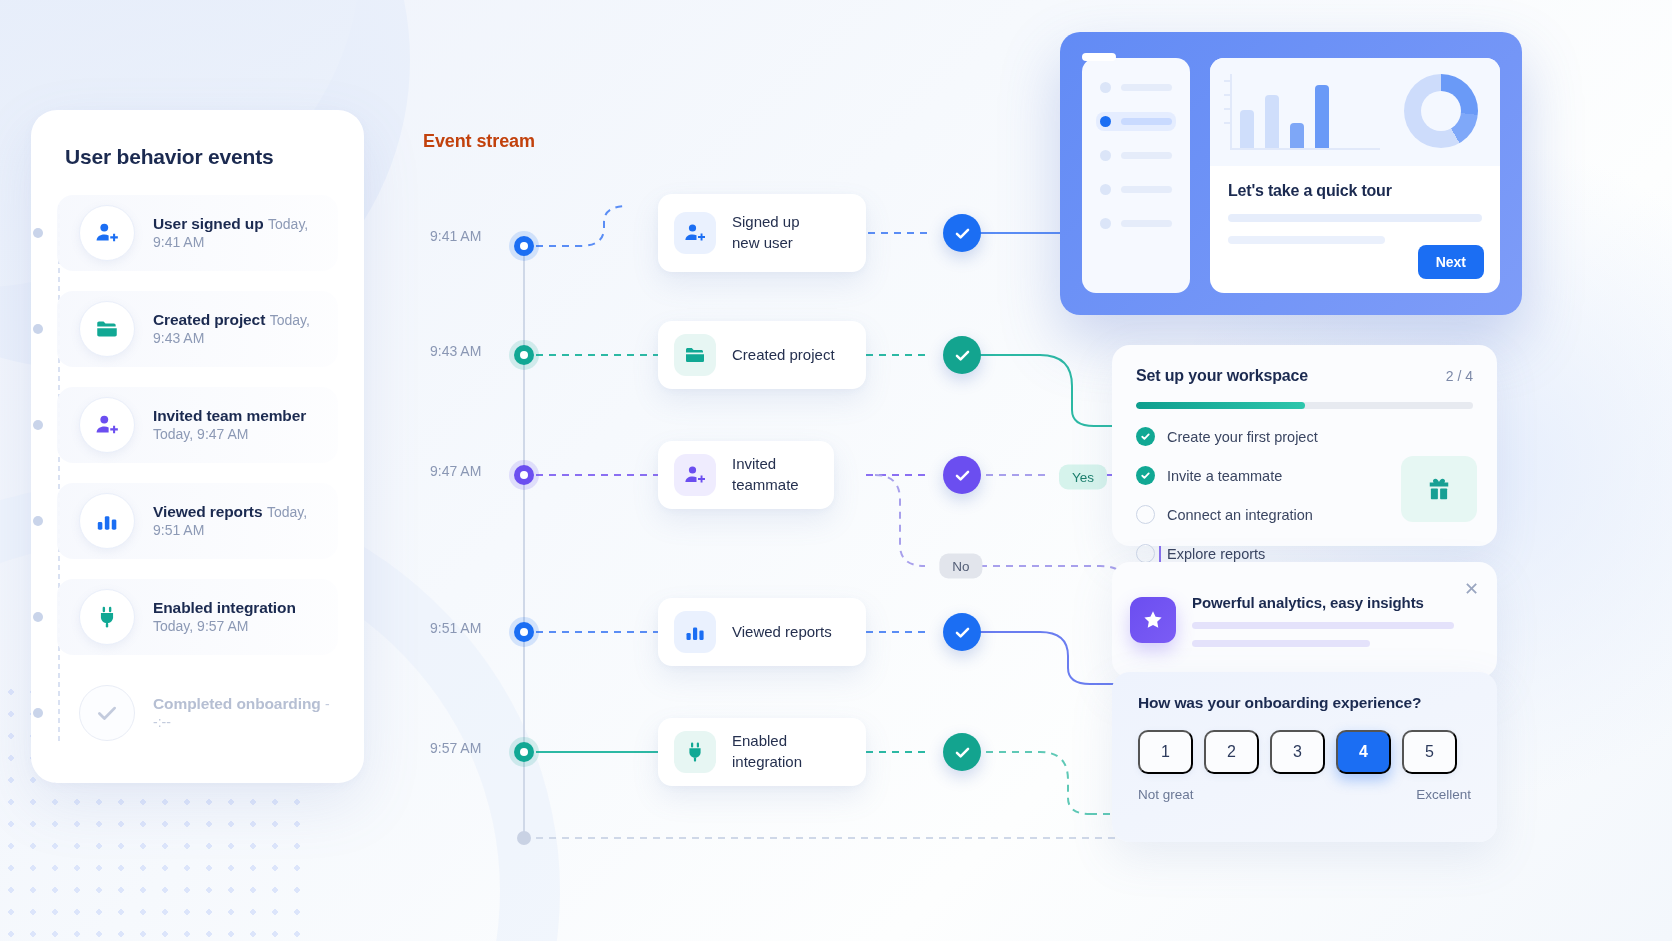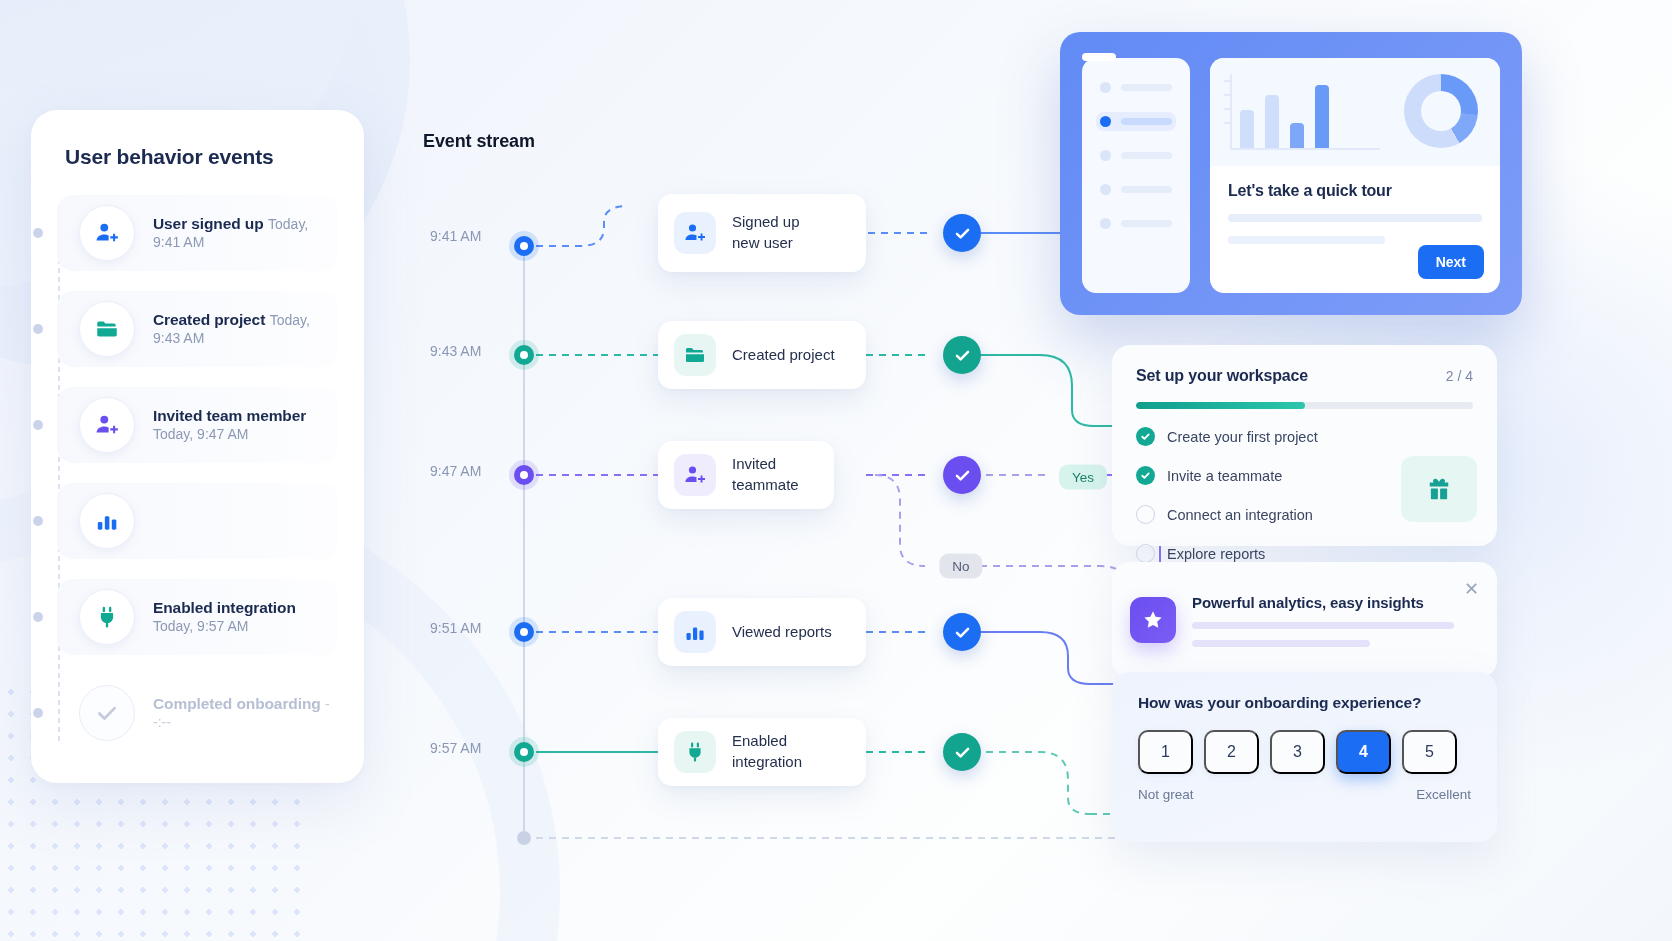--- a/index.html
+++ b/index.html
@@ -76,21 +76,21 @@
   .ev-text { margin-left: 18px; }
   .ev-name { font-size: 15.5px; font-weight: 700; color: #1b2a50; letter-spacing: -.1px; }
   .ev-time { font-size: 14px; color: #8c99b5; margin-top: 5px; }
   .is-muted .ev-icon { border-color: #e9edf6; box-shadow: none; background: #fcfdff; }
   .is-muted .ev-name { color: #b6bfd3; }
   .is-muted .ev-time { color: #c3cbdd; }
 
   
   .stream-title {
     position: absolute; left: 423px; top: 131px;
-    font-size: 18px; font-weight: 700; color: #0f172a; letter-spacing: -.1px;
+    font-size: 18px; font-weight: 700; color: #c2410c; letter-spacing: -.1px;
   }
   .flow-svg { position: absolute; left: 0; top: 0; width: 1672px; height: 941px; pointer-events: none; }
 
   .time-label {
     position: absolute; font-size: 14px; color: #8a97b4; white-space: nowrap;
     transform: translateY(-50%);
   }
   .node-card {
     position: absolute; display: flex; align-items: center;
     background: #fff; border-radius: 14px;
@@ -285,20 +285,24 @@
 
     <div class="event-row">
       <span class="rail-dot"></span>
       <span class="ev-icon">
         <svg width="26" height="26" viewBox="0 0 24 24" fill="#1b6ef3">
             <rect x="3.5" y="13" width="4.2" height="7" rx="1.3"></rect>
             <rect x="10" y="7.5" width="4.2" height="12.5" rx="1.3"></rect>
             <rect x="16.4" y="10.5" width="4.2" height="9.5" rx="1.3"></rect>
           </svg>
       </span>
+      <span class="ev-text">
+        <span class="ev-name">Viewed reports</span>
+        <span class="ev-time">Today, 9:51 AM</span>
+      </span>
     </div>
 
     <div class="event-row">
       <span class="rail-dot"></span>
       <span class="ev-icon">
         <svg width="26" height="26" viewBox="0 0 24 24" fill="#11a894">
             <rect x="8" y="2.5" width="2.2" height="5" rx="1.1"></rect>
             <rect x="13.8" y="2.5" width="2.2" height="5" rx="1.1"></rect>
             <path d="M6.4 8.2h11.2v4.1c0 3-2.5 5.5-5.6 5.5s-5.6-2.5-5.6-5.5z"></path>
             <rect x="10.9" y="17.4" width="2.2" height="4.3" rx="1.1"></rect>

